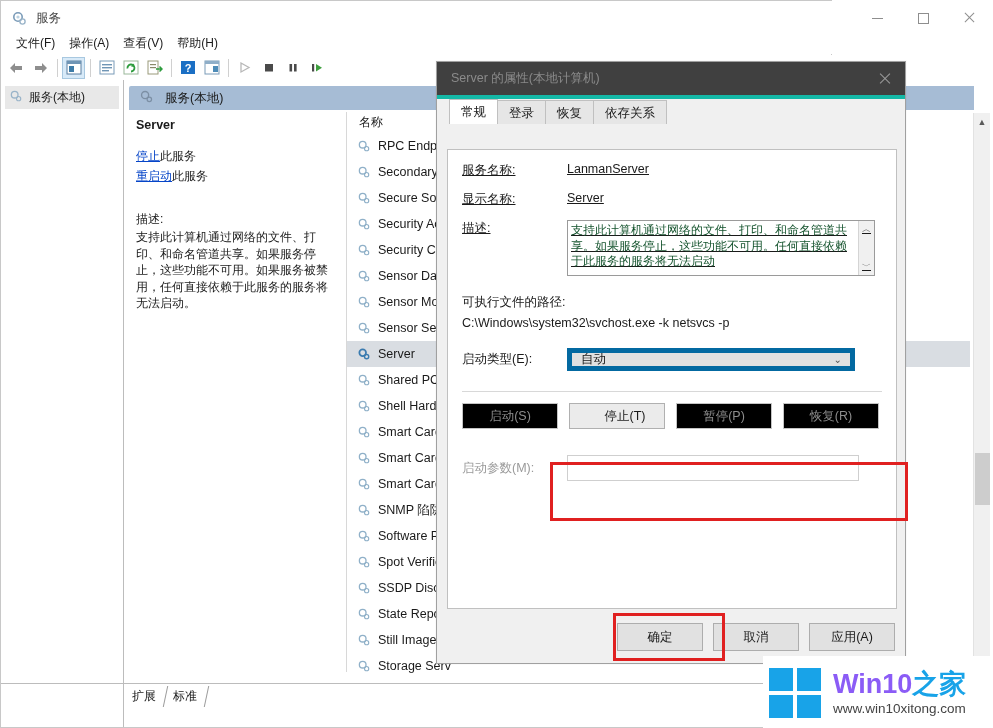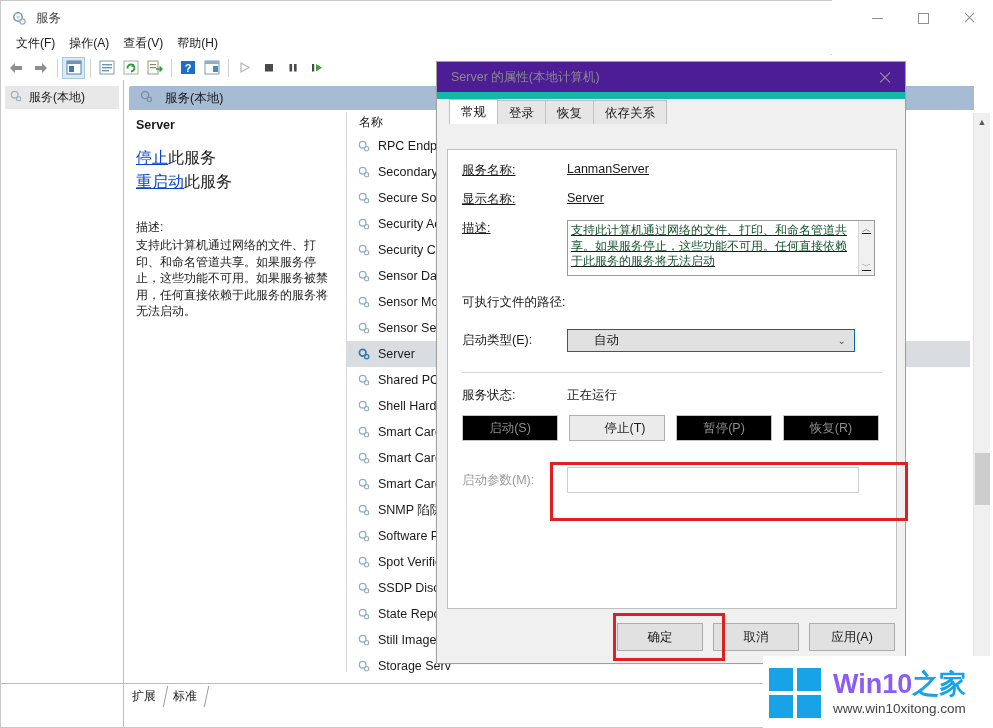--- a/index.html
+++ b/index.html
@@ -95,21 +95,21 @@
   #pane-header .ph-icon { margin-left: 10px; opacity: .55; }
   #pane-header .ph-text { margin-left: 11px; font-size: 12.5px; color: #1a1a1a; }
 
   
   #detail {
     position: absolute; left: 6px; top: 32px; width: 207px; height: 560px;
     padding: 6px 8px 0 6px; font-size: 12px; color: #1a1a1a;
   }
   #detail .d-title { font-weight: bold; font-size: 12.5px; margin-bottom: 16px; }
   #detail .d-link { color: #0645c8; text-decoration: underline; cursor: pointer; }
-  #detail .d-linkrow { margin-bottom: 3px; font-size: 16px; }
+  #detail .d-linkrow { margin-bottom: 3px; font-size: 12px; }
   #detail .d-linkrow .plain { color: #1a1a1a; text-decoration: none; }
   #detail .d-desc-label { margin-top: 26px; margin-bottom: 1px; }
   #detail .d-desc { line-height: 16.5px; font-size: 12px; }
 
   
   #listwrap {
     position: absolute; left: 222px; top: 32px; right: 22px; bottom: 12px;
     border-left: 1px solid #d8d8d8;
   }
   #list-header {
@@ -166,22 +166,22 @@
     border-right: 1px solid #bcbcbc; background: #ffffff;
   }
 
   
   #dialog {
     position: absolute; left: 435px; top: 60px; width: 470px; height: 603px;
     background: #f0f0f0; border: 1px solid #a0a0a0;
     box-shadow: 0 0 0 1px rgba(0,0,0,.02);
   }
   #dlg-title {
-    height: 37px; background: #4c1d95; display: flex; align-items: center;
-    border-bottom: 7px solid #14b8a6;
+    height: 37px; background: #404040; display: flex; align-items: center;
+    border-bottom: 4px solid #14b8a6;
     text-align: right;
   }
   #dlg-title .t { margin-left: 14px; font-size: 12.5px; color: #8a8a8a; }
   #dlg-close {
     margin-left: auto; width: 42px; height: 36px;
     display: flex; align-items: center; justify-content: center; color: #8a8a8a;
   }
   #dlg-close .x { position: relative; width: 13px; height: 13px; }
   #dlg-close .x:before, #dlg-close .x:after {
     content: ''; position: absolute; left: 0; top: 6px; width: 14px; height: 1px; background: #9a9a9a;
@@ -222,22 +222,22 @@
     align-items: center; padding: 2px 0; font-size: 9px; color: #555;
   }
   .pathlabel { padding-left: 14px; margin-top: 18px; }
   .pathvalue { padding-left: 14px; margin-top: 5px; }
 
   #starttype-row {
     display: flex; align-items: center; margin-top: 18px; padding-left: 14px;
     position: relative;
   }
   #combo {
-    width: 288px; height: 23px; background: #e1e1e1; border: 1px solid #0369a1;
-    display: flex; align-items: center; padding-left: 26px; font-size: 12.5px;
+    width: 288px; height: 23px; background: #e1e1e1; border: 5px solid #0369a1;
+    display: flex; align-items: center; padding-left: 9px; font-size: 12.5px;
     position: relative;
   }
   #combo .caret {
     position: absolute; right: 8px; color: #555; font-size: 10px;
   }
   #redbox-combo {
     position: absolute; left: 102px; top: 312px; width: 358px; height: 59px;
     border: 3px solid #e02020; pointer-events: none;
   }
 
@@ -710,35 +710,32 @@
         <div id="desc-box">
           <div class="txt">支持此计算机通过网络的文件、打印、和命名管道共享。如果服务停止，这些功能不可用。任何直接依赖于此服务的服务将无法启动</div>
           <div class="sb">
             <span>︿</span>
             <span>﹀</span>
           </div>
         </div>
       </div>
 
       <div class="pathlabel">可执行文件的路径:</div>
+      <div class="pathvalue">C:\Windows\system32\svchost.exe -k netsvcs -p</div>
 
       <div id="starttype-row">
         <div class="flabel">启动类型(E):</div>
         <div id="combo">
           <span>自动</span>
           <span class="caret">⌄</span>
         </div>
       </div>
 
       <div class="hr"></div>
 
-      <div id="statusrow">
-        <div class="flabel">服务状态:</div>
-        <div class="fvalue">正在运行</div>
-      </div>
 
       <div id="btnrow">
         <div class="sbtn">
             <span>启动(S)</span>
           </div>
         <div class="sbtn enabled">
             <span>停止(T)</span>
           </div>
         <div class="sbtn">
             <span>暂停(P)</span>

